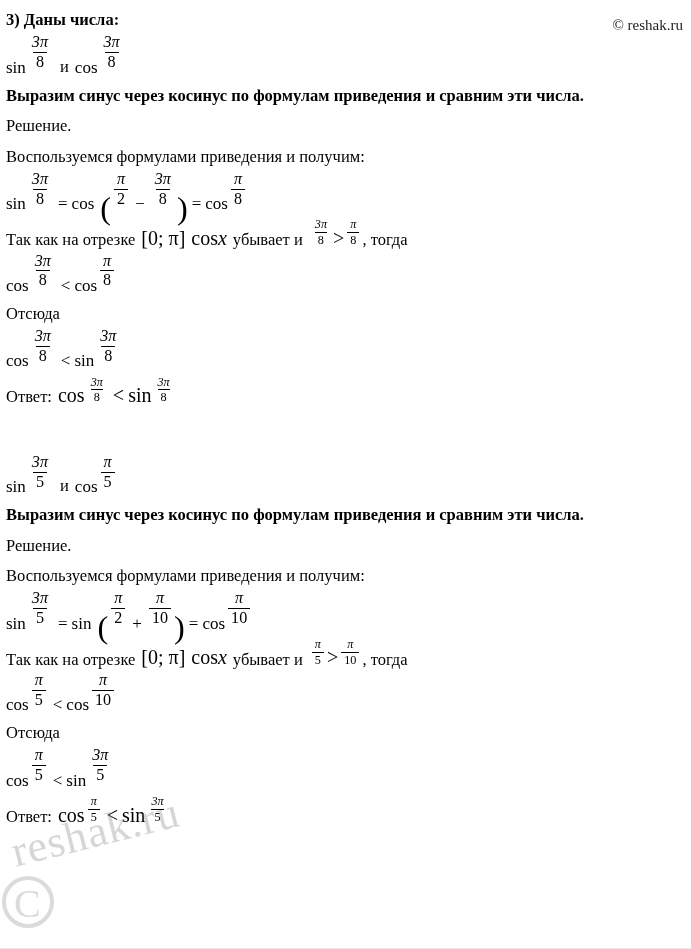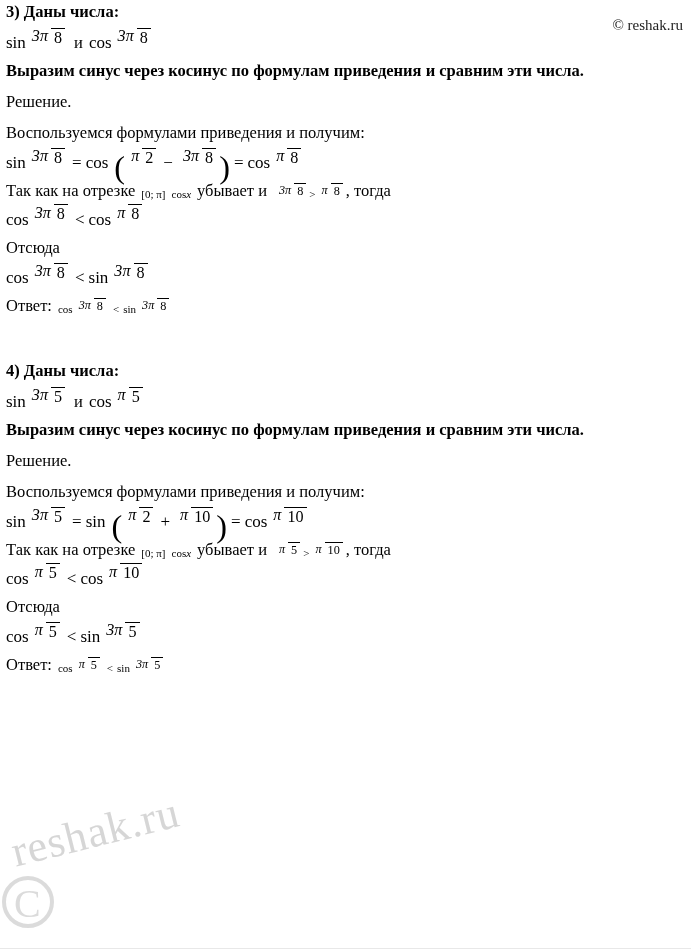--- a/index.html
+++ b/index.html
@@ -27,49 +27,49 @@
     top: 17px;
     right: 8px;
     font-family: "Liberation Serif", serif;
     font-size: 15px;
     color: #222;
     white-space: nowrap;
   }
   .content {
     position: absolute;
     left: 6px;
-    top: 0;
+    top: 8px;
     width: 678px;
   }
   .line {
     display: flex;
     align-items: flex-end;
     flex-wrap: nowrap;
     white-space: nowrap;
   }
   .txt {
     font-family: "Liberation Serif", serif;
     font-size: 16.5px;
     line-height: 1.25;
   }
   .txt-b {
     font-weight: bold;
   }
   .math {
     font-family: "Liberation Serif", serif;
     font-style: normal;
-    font-size: 11px;
+    font-size: 20px;
   }
   .mi {
     font-style: italic;
   }
   
   .frac {
     display: inline-flex;
-    flex-direction: row;
+    flex-direction: column;
     align-items: center;
     justify-content: center;
     vertical-align: middle;
     margin: 0 3px;
     position: relative;
     top: -0.38em;
   }
   .frac .num {
     display: block;
     padding: 0 3px 1px 3px;
@@ -302,21 +302,20 @@
           <span class="den">8</span>
         </span>
       </div>
 
     </div>
 
     <div style="height:44px;"></div>
 
     <div>
 
-      <div class="row txt txt-b">4) Даны числа:</div>
 
       <div class="gap-sm"></div>
 
       <div class="line math" style="font-size:17px;">
         <span>sin</span>
         <span class="frac">
           <span class="num mi">3π</span>
           <span class="den">5</span>
         </span>
         <span class="sp"></span>

